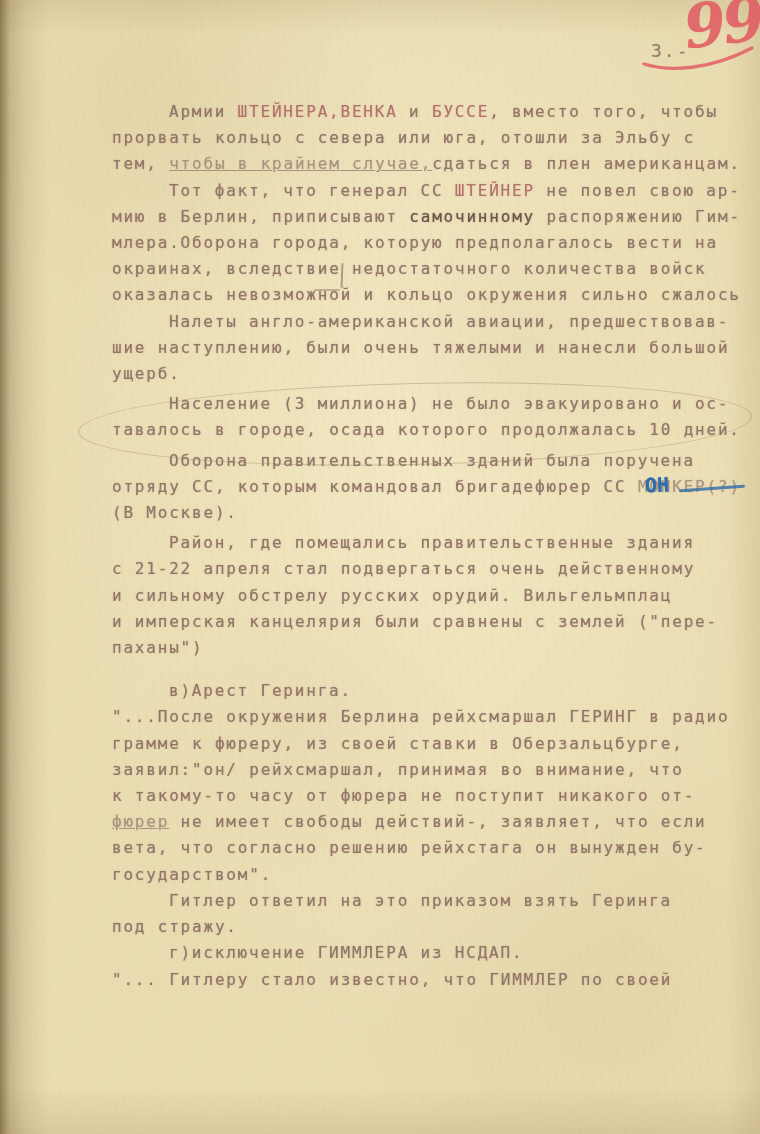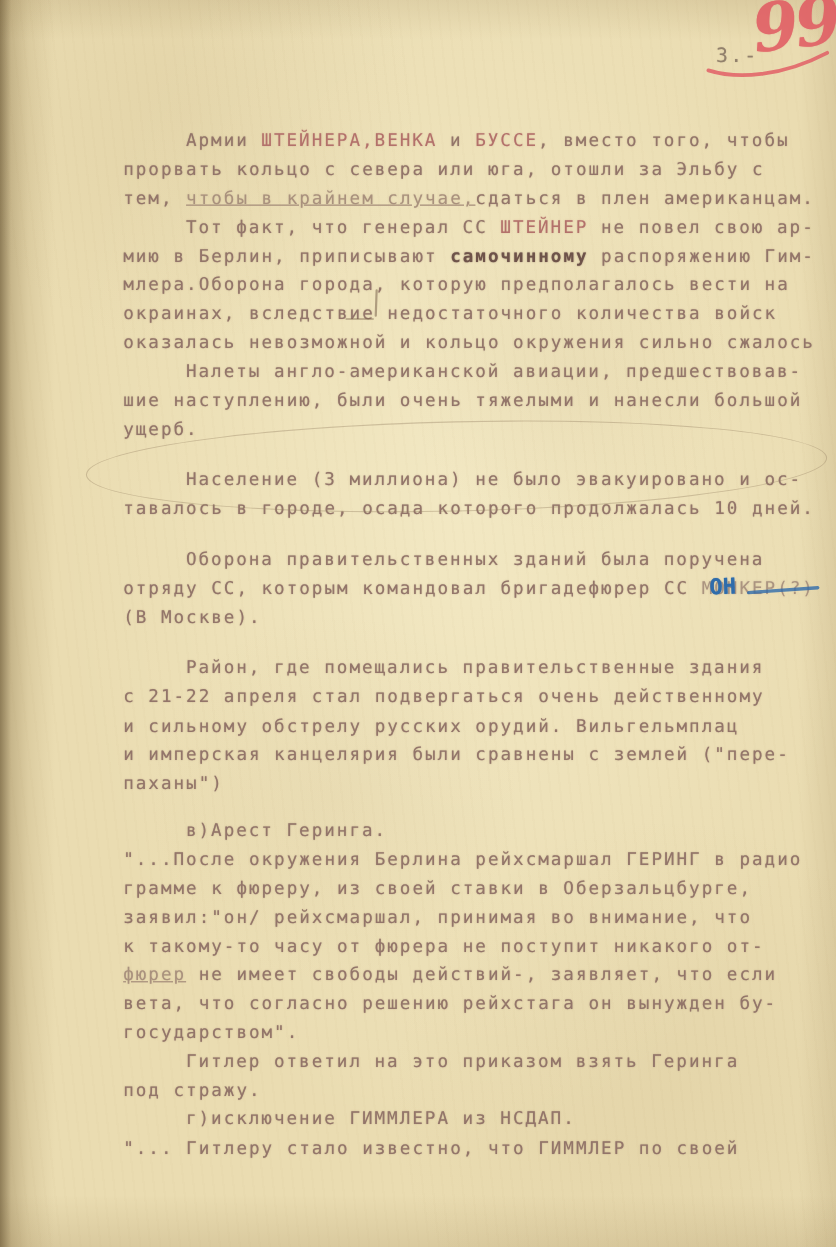--- a/index.html
+++ b/index.html
@@ -35,32 +35,32 @@
     text-shadow:0 0 1px rgba(225,88,97,.7);
   }
   .folio-underline{position:absolute;left:640px;top:34px;}
   .pageno{
     position:absolute;left:651px;top:40px;
     font-size:18px;letter-spacing:2px;color:#92816c;
     text-shadow:0 0 1px rgba(146,129,108,.6);
   }
   
   .doc-text{
-    position:absolute;left:112px;top:115px;width:646px;
+    position:absolute;left:112px;top:99px;width:646px;
     font-size:16px;line-height:26.2px;letter-spacing:1.8px;
     color:#93756a;
     text-shadow:0 0 1.2px rgba(122,92,80,.55);
   }
   .line{white-space:pre;}
   .indent{padding-left:57px;}
-  .g4{margin-top:20px;}
+  .g4{margin-top:4px;}
   .g17{margin-top:17px;}
   .seg-n{}
   .seg-red{color:#b3716b;text-shadow:0 0 1.2px rgba(179,113,107,.5);}
-  .seg-bold{color:#6e534a;text-shadow:0 0 1.4px rgba(110,83,74,.75);font-weight:bold;}
+  .seg-bold{color:#6e534a;text-shadow:0 0 1.4px rgba(110,83,74,.75);}
   .seg-light{color:#a9917d;text-shadow:0 0 1.4px rgba(169,145,125,.5);text-decoration:underline;}
   
   .correction{position:relative;color:#ab9480;text-shadow:0 0 1.6px rgba(171,148,128,.5);}
   .over-blue{
     position:absolute;left:7px;top:-5px;
     color:#2f6cab;font-weight:bold;font-size:20px;letter-spacing:0;
     transform:rotate(-2deg);
     text-shadow:0 0 1px rgba(47,108,171,.9);
   }
   .strike-blue{

